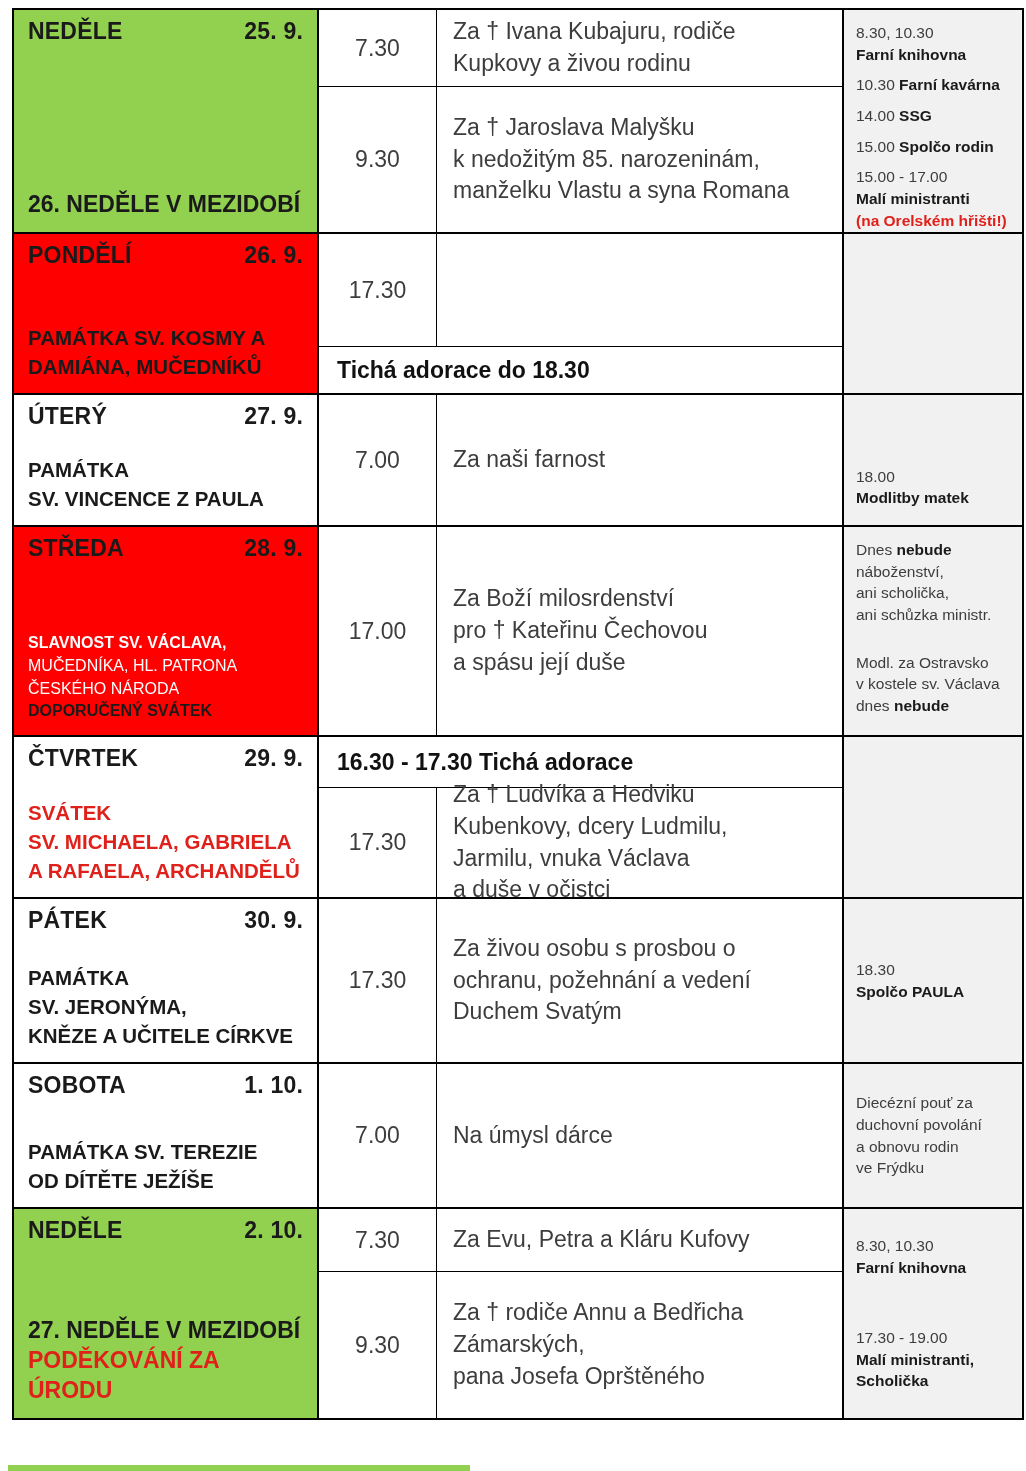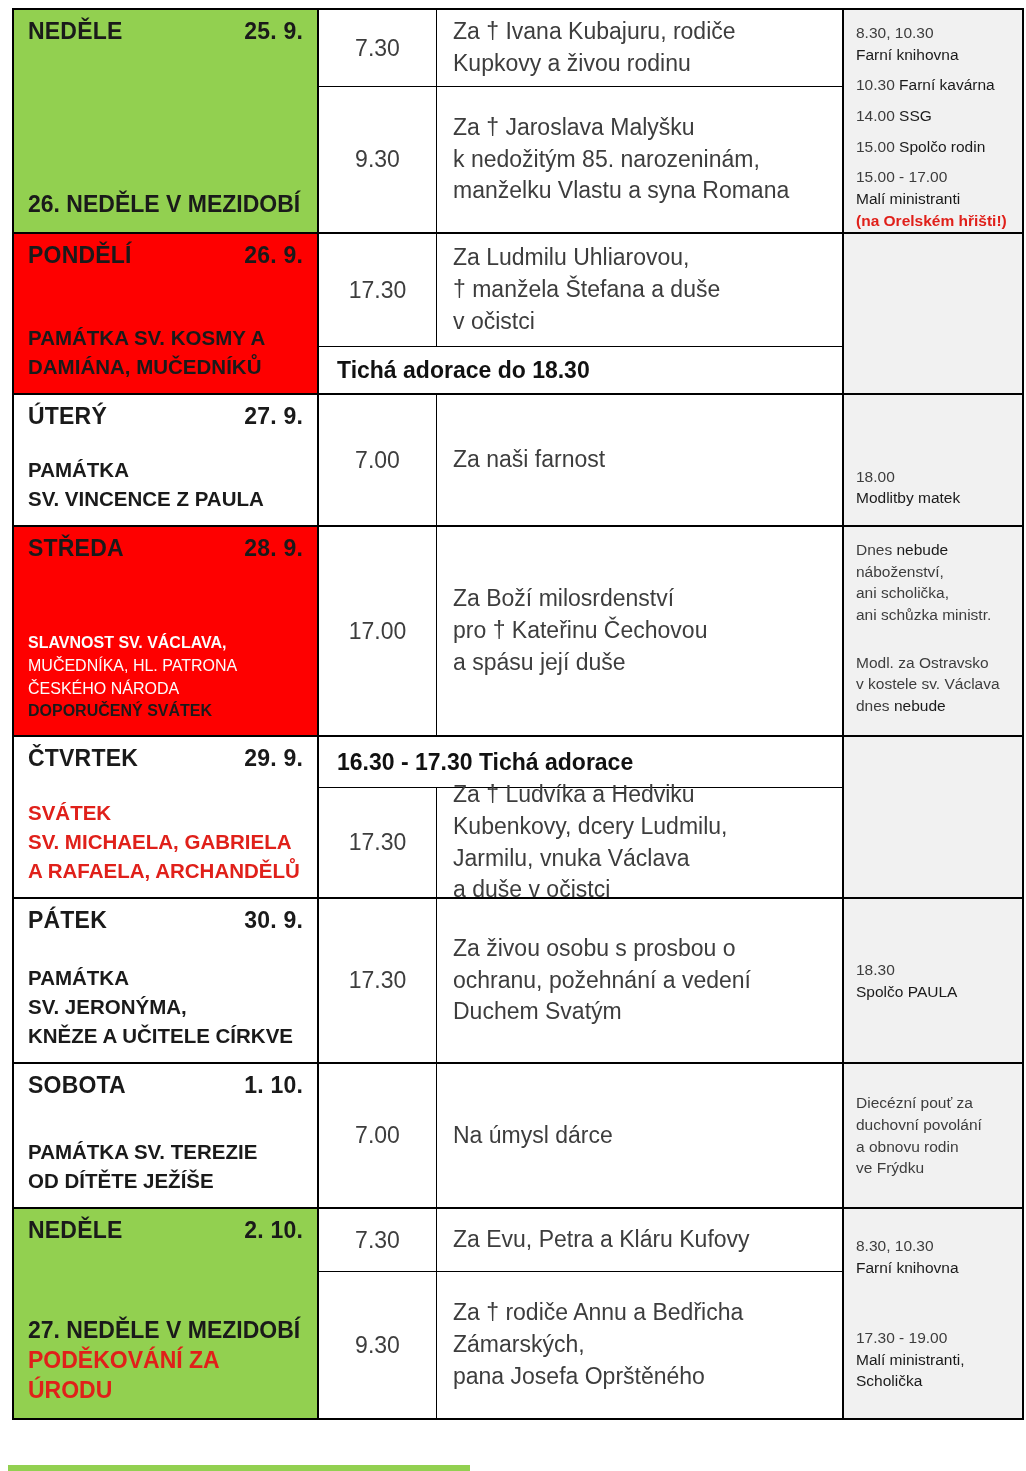--- a/index.html
+++ b/index.html
@@ -58,21 +58,21 @@
 
   .notes {
     flex:1; background:#f1f1f1; padding:12px 10px 12px 12px;
     font-size:15.5px; line-height:1.4; color:#3d3d3d;
     display:flex; flex-direction:column;
   }
   .notes.bottom { justify-content:flex-end; padding-bottom:16px; }
   .notes.center { justify-content:center; }
   .notes.split  { justify-content:space-between; padding-top:26px; padding-bottom:26px; }
   .nl { }
-  .nl .b { font-weight:normal; color:#1a1a1a; }
+  .nl .b { font-weight:bold; color:#1a1a1a; }
   .nl .p { color:#3d3d3d; }
   .nl .rb { font-weight:bold; color:#e0201a; }
   .g  { margin-top:9px; }
   .gl { margin-top:26px; }
 
   .bottom-strip { position:absolute; left:8px; top:1465px; width:462px; height:6px; background:#92d050; }
 </style>
 </head>
 <body>
 
@@ -117,23 +117,20 @@
         <div class="day-line">
           <span class="day-name">PONDĚLÍ</span>
           <span class="day-date">26. 9.</span>
         </div>
         <div class="feast">PAMÁTKA SV. KOSMY A
 DAMIÁNA, MUČEDNÍKŮ</div>
       </div>
       <div class="mid">
         <div class="slot">
           <div class="time">17.30</div>
-          <div class="intention">Za Ludmilu Uhliarovou,
-† manžela Štefana a duše
-v očistci</div>
         </div>
         <div class="span-note below">Tichá adorace do 18.30</div>
       </div>
       <div class="notes"></div>
     </div>
 
     <div class="row r3">
       <div class="day-cell">
         <div class="day-line">
           <span class="day-name">ÚTERÝ</span>

